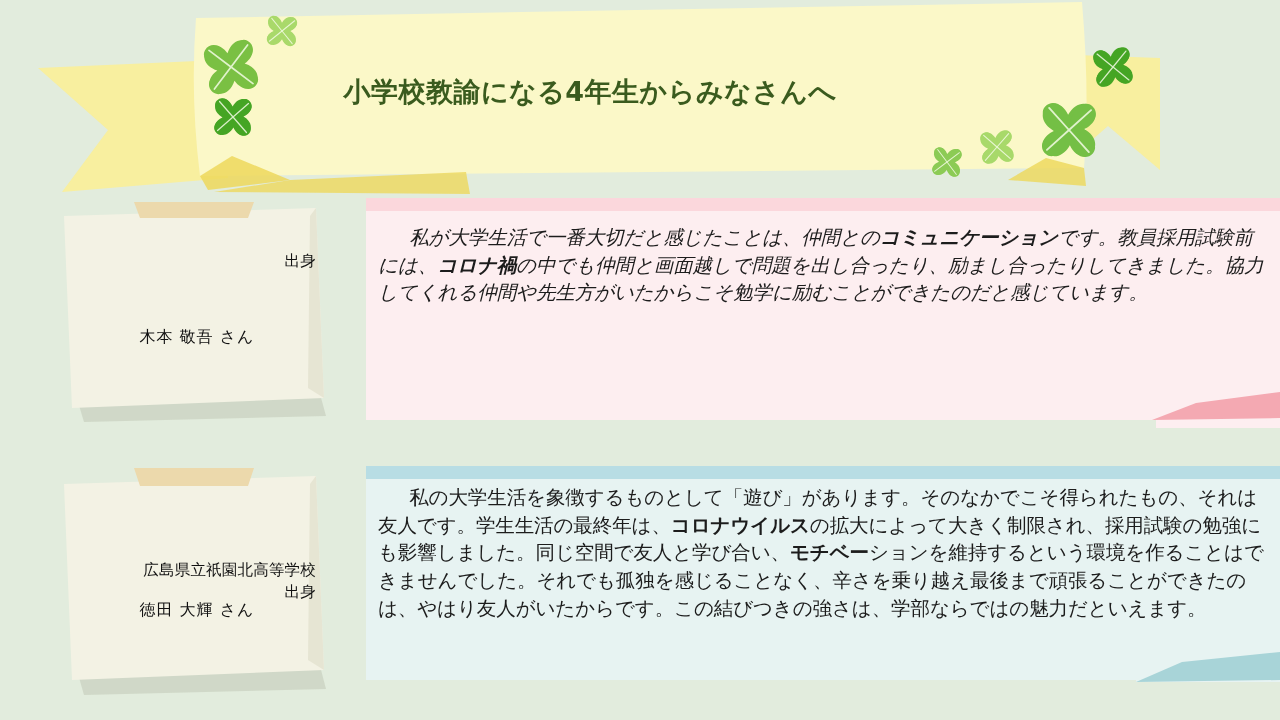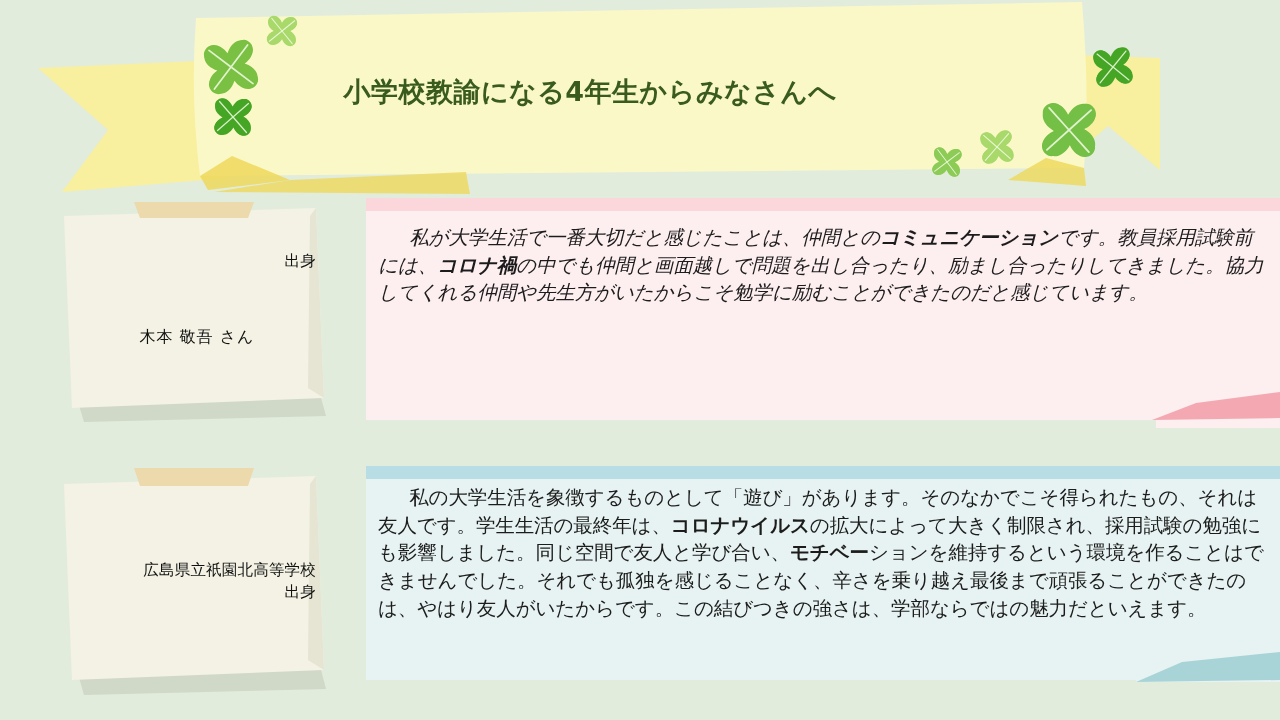--- a/index.html
+++ b/index.html
@@ -222,20 +222,21 @@
   <svg class="note-svg" width="276" height="232" viewBox="0 0 276 232">
     <polygon points="20,206 262,198 268,221 26,227" fill="#c9d2c0" opacity="0.75"></polygon>
     <polygon points="6,16 258,8 266,202 14,212" fill="#f3f2e4"></polygon>
     <polygon points="258,8 266,202 250,192 252,16" fill="#e6e5d3"></polygon>
     <polygon points="76,0 196,0 190,18 82,18" fill="#ecd9ac"></polygon>
   </svg>
   <div class="note-text note-school" id="note2-school">
     <div>広島県立祇園北高等学校</div>
     <div>出身</div>
   </div>
+  <div class="note-text note-name" id="note2-name">徳田 大輝 さん</div>
 </div>
 
 <div class="panel" id="panel-1">
   <svg class="panel-svg" width="914" height="230" viewBox="0 0 914 230">
     <rect x="0" y="0" width="914" height="230" fill="#fdeef0"></rect>
     <rect x="0" y="0" width="914" height="13" fill="#fbd7dc"></rect>
     <polygon points="914,196 914,222 790,224" fill="#fdeef0"></polygon>
     <polygon points="914,194 914,220 786,222 830,205" fill="#f4a9b2"></polygon>
     <rect x="0" y="222" width="790" height="8" fill="#e2ecdd"></rect>
   </svg>

